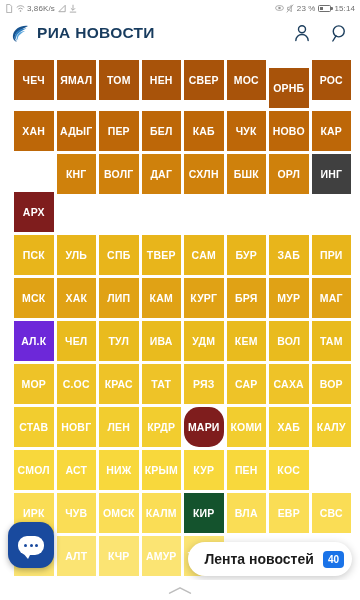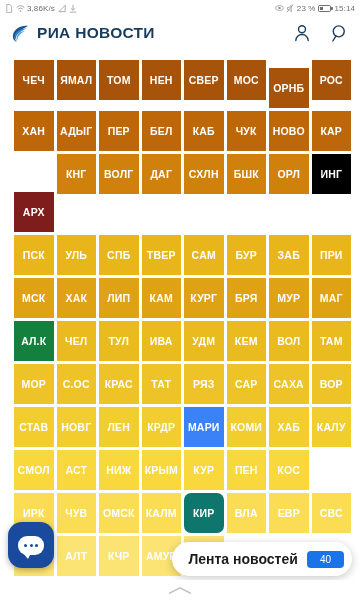--- a/index.html
+++ b/index.html
@@ -168,23 +168,23 @@
     padding:0 8px 0 16px;
     gap:9px;
     z-index:40;
   }
   .news-pill-label{
     font-size:14px; font-weight:bold; color:#1b1b1b;
     white-space:nowrap;
   }
   .news-badge{
     background:#1a73e8; color:#fff;
-    font-size:10px; font-weight:normal;
+    font-size:10px; font-weight:bold;
     border-radius:4px;
-    padding:3px 13px;
+    padding:3px 5px;
     min-width:21px; text-align:left;
   }
 
   
   .navhint{
     position:absolute; left:0; right:0; bottom:0;
     height:20px; background:#ffffff;
     display:flex; align-items:center; justify-content:center;
     z-index:45;
   }
@@ -297,21 +297,21 @@
         <div class="cell" style="background: rgb(189, 103, 8);">КАР</div>
       </div>
       <div class="grow">
         <div class="cell" style="background: #7f1d1d; margin-top: 38px;">АРХ</div>
         <div class="cell" style="background: rgb(207, 129, 12);">КНГ</div>
         <div class="cell" style="background: rgb(207, 129, 12);">ВОЛГ</div>
         <div class="cell" style="background: rgb(207, 129, 12);">ДАГ</div>
         <div class="cell" style="background: rgb(207, 129, 12);">СХЛН</div>
         <div class="cell" style="background: rgb(207, 129, 12);">БШК</div>
         <div class="cell" style="background: rgb(207, 129, 12);">ОРЛ</div>
-        <div class="cell" style="background: #000000;">ИНГ</div>
+        <div class="cell" style="background: #404040;">ИНГ</div>
       </div>
       <div class="grow">
         <div class="cell" style="background: rgb(232, 181, 27);">ПСК</div>
         <div class="cell" style="background: rgb(232, 181, 27);">УЛЬ</div>
         <div class="cell" style="background: rgb(232, 181, 27);">СПБ</div>
         <div class="cell" style="background: rgb(232, 181, 27);">ТВЕР</div>
         <div class="cell" style="background: rgb(232, 181, 27);">САМ</div>
         <div class="cell" style="background: rgb(232, 181, 27);">БУР</div>
         <div class="cell" style="background: rgb(232, 181, 27);">ЗАБ</div>
         <div class="cell" style="background: rgb(232, 181, 27);">ПРИ</div>
@@ -320,21 +320,21 @@
         <div class="cell" style="background: rgb(224, 162, 21);">МСК</div>
         <div class="cell" style="background: rgb(224, 162, 21);">ХАК</div>
         <div class="cell" style="background: rgb(224, 162, 21);">ЛИП</div>
         <div class="cell" style="background: rgb(224, 162, 21);">КАМ</div>
         <div class="cell" style="background: rgb(224, 162, 21);">КУРГ</div>
         <div class="cell" style="background: rgb(224, 162, 21);">БРЯ</div>
         <div class="cell" style="background: rgb(224, 162, 21);">МУР</div>
         <div class="cell" style="background: rgb(224, 162, 21);">МАГ</div>
       </div>
       <div class="grow">
-        <div class="cell" style="background: #15803d;">АЛ.К</div>
+        <div class="cell" style="background: #6d28d9;">АЛ.К</div>
         <div class="cell" style="background: rgb(233, 187, 30);">ЧЕЛ</div>
         <div class="cell" style="background: rgb(233, 187, 30);">ТУЛ</div>
         <div class="cell" style="background: rgb(233, 187, 30);">ИВА</div>
         <div class="cell" style="background: rgb(233, 187, 30);">УДМ</div>
         <div class="cell" style="background: rgb(233, 187, 30);">КЕМ</div>
         <div class="cell" style="background: rgb(233, 187, 30);">ВОЛ</div>
         <div class="cell" style="background: rgb(233, 187, 30);">ТАМ</div>
       </div>
       <div class="grow">
         <div class="cell" style="background: rgb(238, 195, 40);">МОР</div>
@@ -344,40 +344,40 @@
         <div class="cell" style="background: rgb(238, 195, 40);">РЯЗ</div>
         <div class="cell" style="background: rgb(238, 195, 40);">САР</div>
         <div class="cell" style="background: rgb(238, 195, 40);">САХА</div>
         <div class="cell" style="background: rgb(238, 195, 40);">ВОР</div>
       </div>
       <div class="grow">
         <div class="cell" style="background: rgb(242, 205, 47);">СТАВ</div>
         <div class="cell" style="background: rgb(242, 205, 47);">НОВГ</div>
         <div class="cell" style="background: rgb(242, 205, 47);">ЛЕН</div>
         <div class="cell" style="background: rgb(242, 205, 47);">КРДР</div>
-        <div class="cell" style="background: #3b82f6;">МАРИ</div>
+        <div class="cell" style="background: #7f1d1d; border-radius: 15px;">МАРИ</div>
         <div class="cell" style="background: rgb(242, 205, 47);">КОМИ</div>
         <div class="cell" style="background: rgb(242, 205, 47);">ХАБ</div>
         <div class="cell" style="background: rgb(242, 205, 47);">КАЛУ</div>
       </div>
       <div class="grow">
         <div class="cell" style="background: rgb(248, 216, 60);">СМОЛ</div>
         <div class="cell" style="background: rgb(248, 216, 60);">АСТ</div>
         <div class="cell" style="background: rgb(248, 216, 60);">НИЖ</div>
         <div class="cell" style="background: rgb(248, 216, 60);">КРЫМ</div>
         <div class="cell" style="background: rgb(248, 216, 60);">КУР</div>
         <div class="cell" style="background: rgb(248, 216, 60);">ПЕН</div>
         <div class="cell" style="background: rgb(248, 216, 60);">КОС</div>
       </div>
       <div class="grow">
         <div class="cell" style="background: rgb(250, 221, 85);">ИРК</div>
         <div class="cell" style="background: rgb(250, 221, 85);">ЧУВ</div>
         <div class="cell" style="background: rgb(250, 221, 85);">ОМСК</div>
         <div class="cell" style="background: rgb(250, 221, 85);">КАЛМ</div>
-        <div class="cell" style="background: #0f766e; border-radius: 7px;">КИР</div>
+        <div class="cell" style="background: #14532d;">КИР</div>
         <div class="cell" style="background: rgb(250, 221, 85);">ВЛА</div>
         <div class="cell" style="background: rgb(250, 221, 85);">ЕВР</div>
         <div class="cell" style="background: rgb(250, 221, 85);">СВС</div>
       </div>
       <div class="grow">
         <div class="cell" style="background: rgb(251, 228, 115);">ТЮМ</div>
         <div class="cell" style="background: rgb(251, 228, 115);">АЛТ</div>
         <div class="cell" style="background: rgb(251, 228, 115);">КЧР</div>
         <div class="cell" style="background: rgb(251, 228, 115);">АМУР</div>
         <div class="cell" style="background: rgb(251, 228, 115);">ТЫВА</div>

